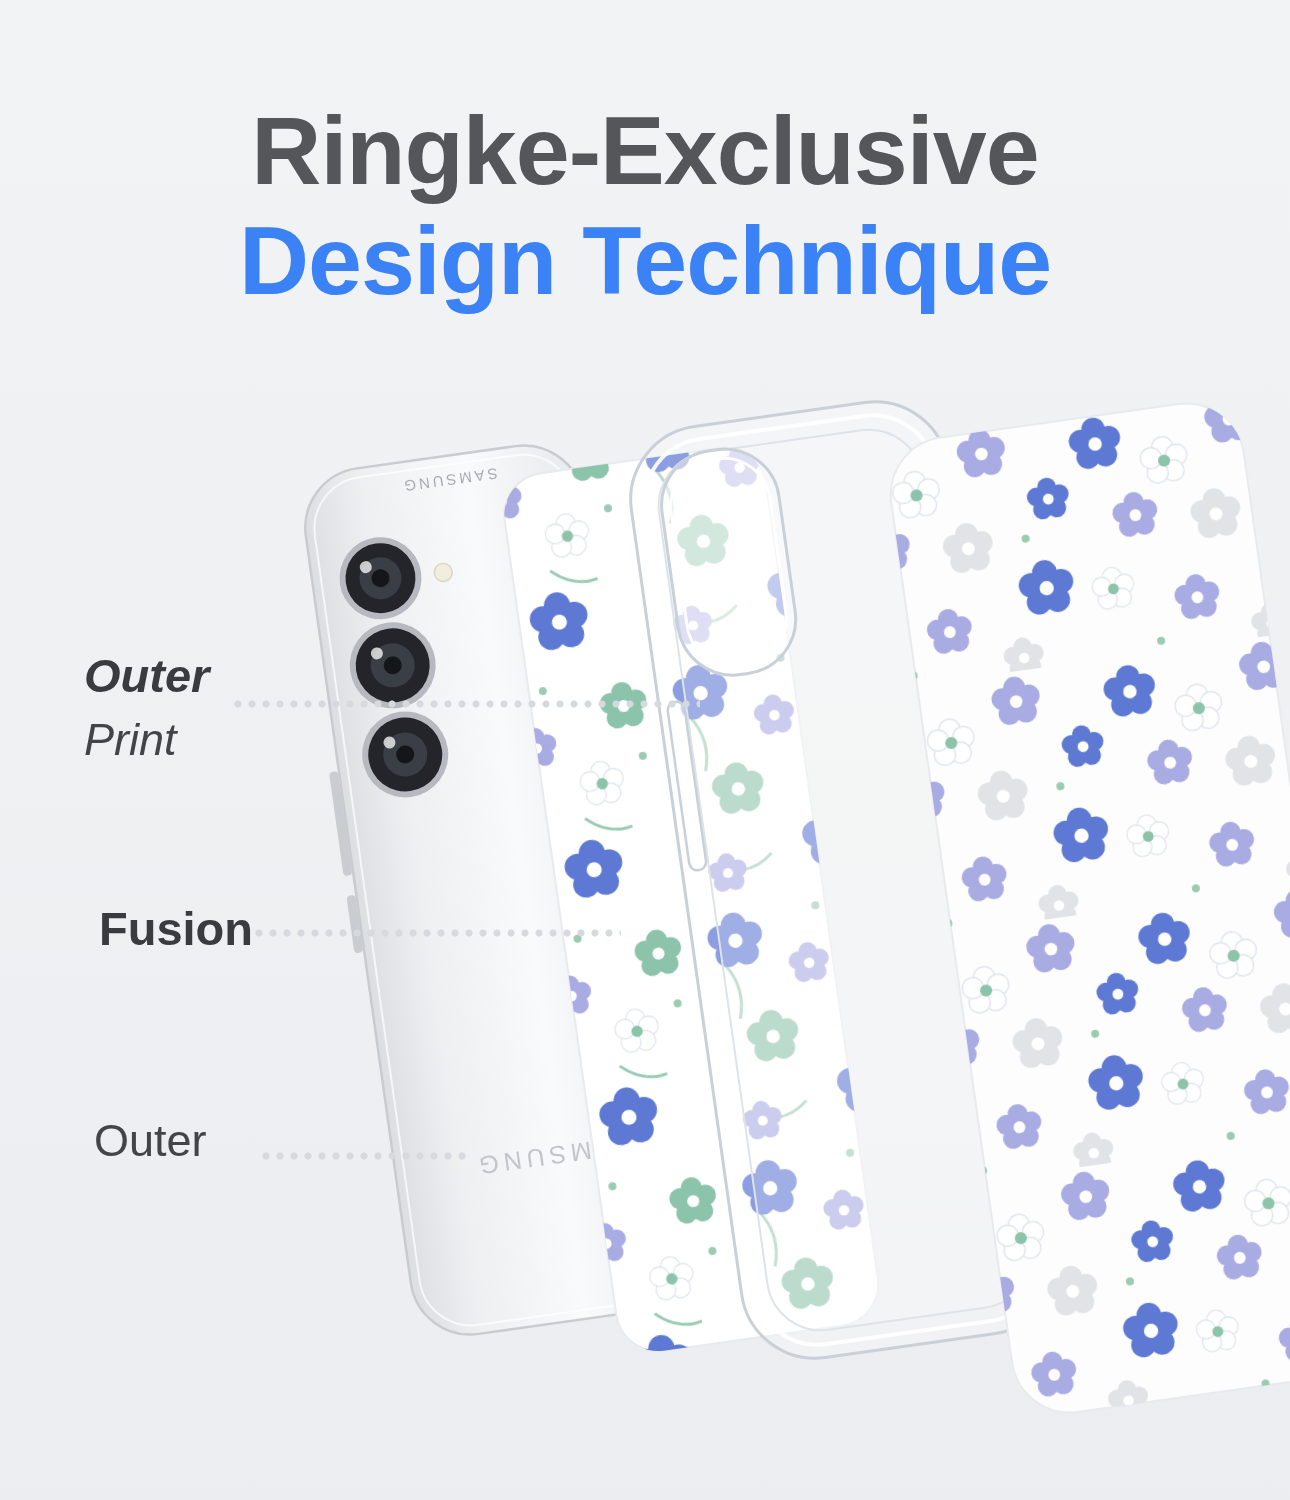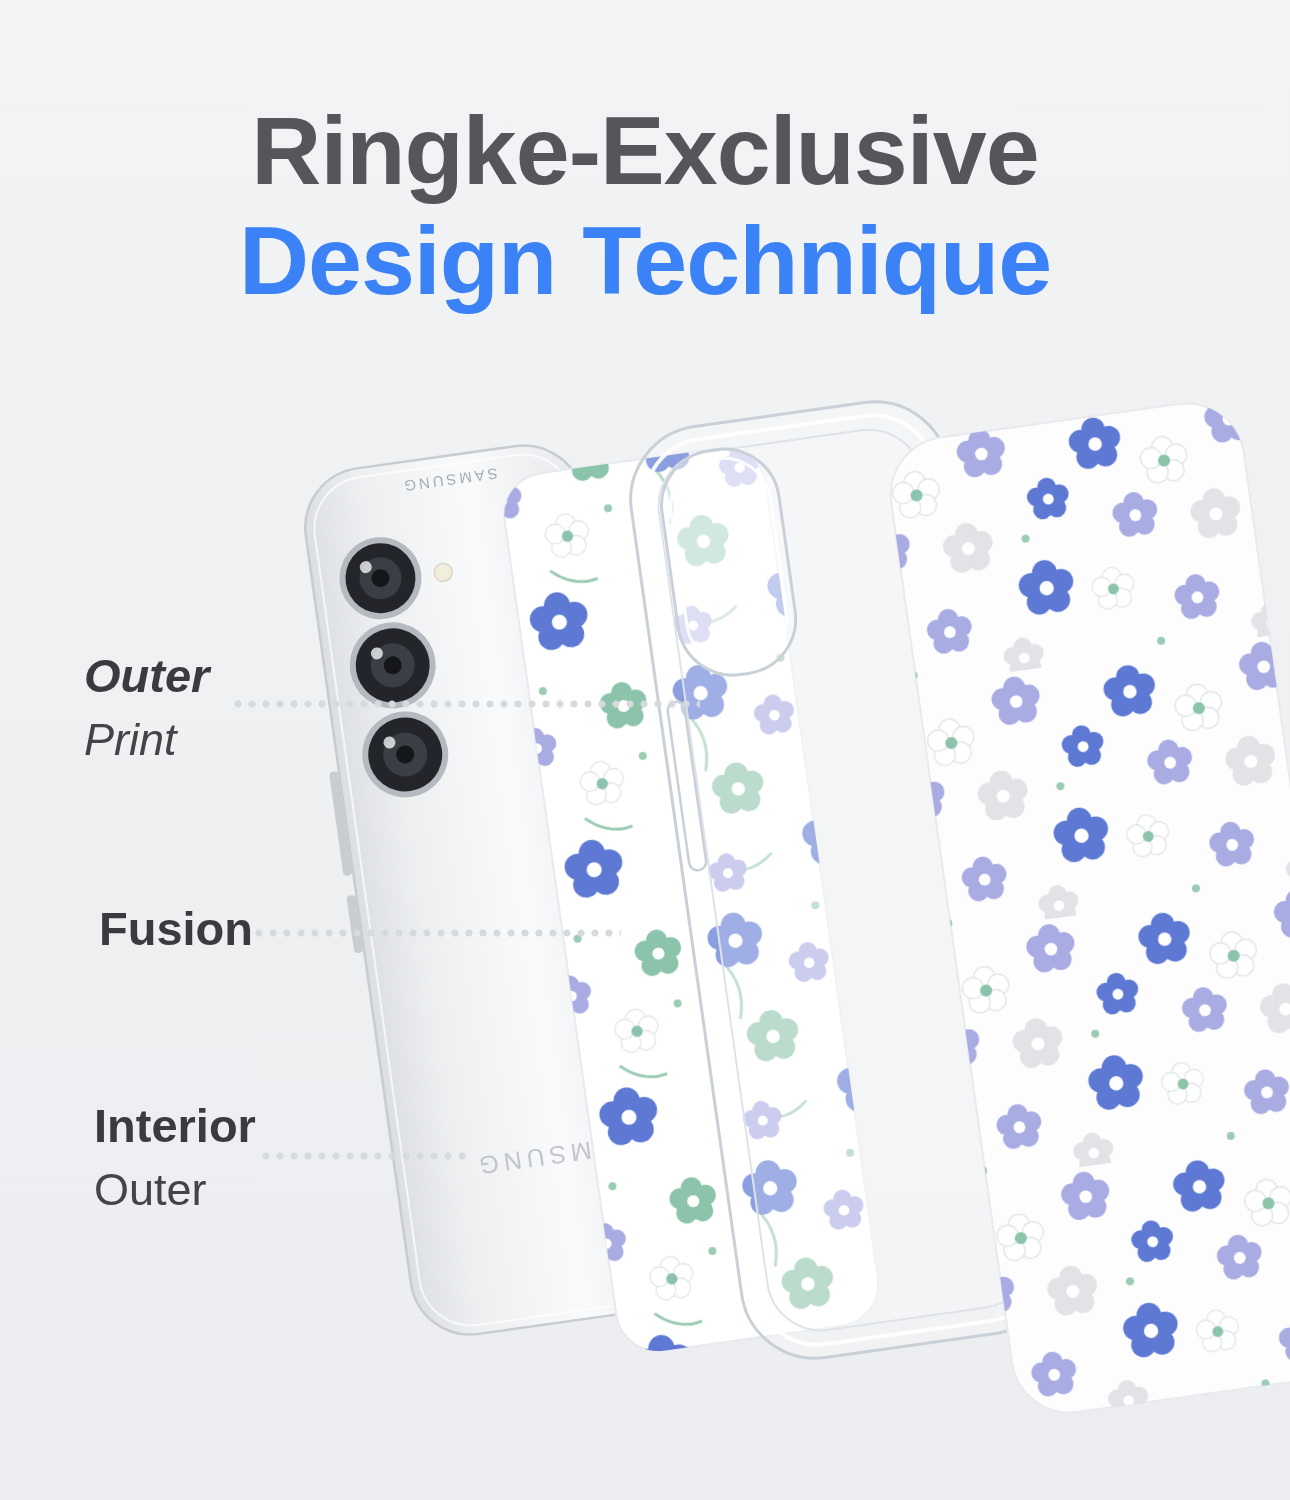--- a/index.html
+++ b/index.html
@@ -149,15 +149,14 @@
 <div class="leader" id="leader-interior"></div>
 
 <div class="callout" id="callout-outer">
   <span class="lbl">Outer</span>
   <span class="sub">Print</span>
 </div>
 <div class="callout" id="callout-fusion">
   <span class="lbl">Fusion</span>
 </div>
 <div class="callout" id="callout-interior">
-  <span class="lbl">Interior</span>
   <span class="sub">Outer</span>
 </div>
 
 </body></html>

